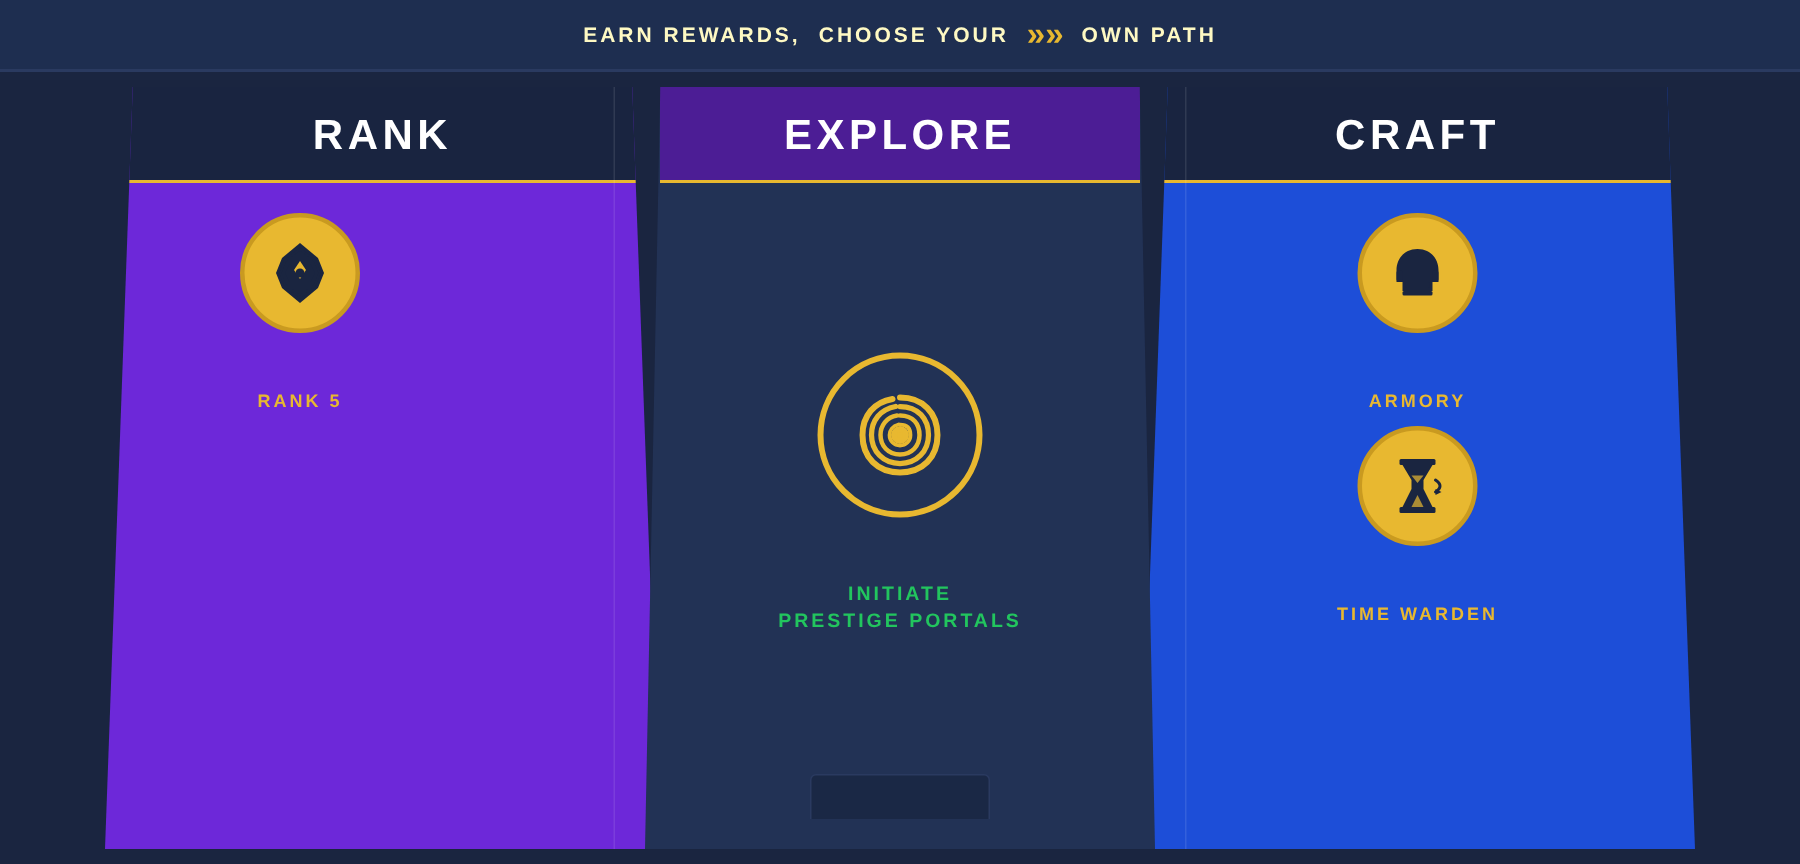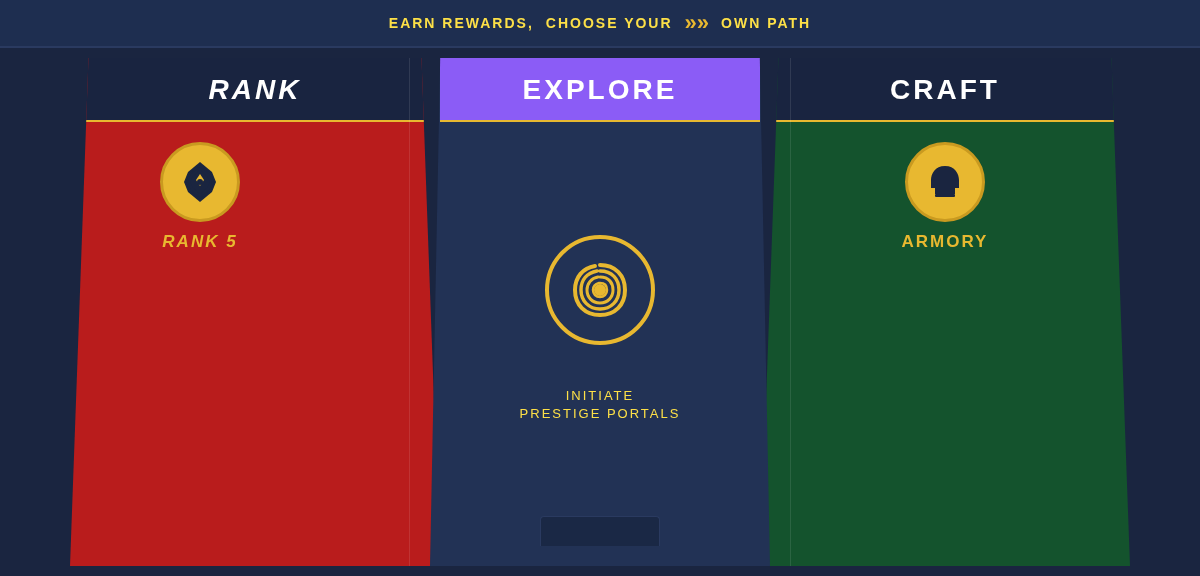--- a/index.html
+++ b/index.html
@@ -22,21 +22,21 @@
       background: #1e2e50;
       padding: 10px 30px;
       display: flex;
       align-items: center;
       justify-content: center;
       gap: 12px;
       border-bottom: 2px solid #2a3a60;
     }
 
     .banner-text {
-      color: #fde047;
+      color: #fef9c3;
       font-size: 14px;
       font-weight: 900;
       letter-spacing: 2px;
       text-transform: uppercase;
     }
 
     .banner-arrows {
       color: #e8b830;
       font-size: 22px;
       font-weight: 900;
@@ -57,56 +57,55 @@
     .panel {
       position: relative;
       display: flex;
       flex-direction: column;
       align-items: center;
       padding: 0 10px 20px;
     }
 
     .panel-rank {
       width: 370px;
-      background: #b91c1c;
+      background: #6d28d9;
       clip-path: polygon(5% 0%, 95% 0%, 100% 100%, 0% 100%);
       border-top: none;
-      font-style: italic;
     }
 
     .panel-explore {
       width: 340px;
       background: #223255;
       clip-path: polygon(3% 0%, 97% 0%, 100% 100%, 0% 100%);
       z-index: 2;
       margin: 0 -10px;
     }
 
     .panel-craft {
       width: 370px;
-      background: #14532d;
+      background: #1d4ed8;
       clip-path: polygon(5% 0%, 95% 0%, 100% 100%, 0% 100%);
     }
 
     .panel-header {
       width: 100%;
       background: #1a2845;
       text-align: center;
       padding: 16px 10px 14px;
       margin-bottom: 20px;
       border-bottom: 2px solid #e8b830;
     }
 
     .panel-rank .panel-header,
     .panel-craft .panel-header {
       background: #192440;
     }
 
     .panel-explore .panel-header {
-      background: #8b5cf6;
+      background: #4c1d95;
     }
 
     .panel-title {
       color: #fff;
       font-size: 28px;
       font-weight: 900;
       letter-spacing: 3px;
       text-transform: uppercase;
     }
 
@@ -138,25 +137,26 @@
     }
 
     .icon-circle svg {
       width: 48px;
       height: 48px;
       fill: #1a2540;
     }
 
     .icon-label {
       color: #e8b830;
-      font-size: 17px;
+      font-size: 12px;
       font-weight: 900;
       letter-spacing: 2px;
       text-transform: uppercase;
       text-align: center;
+      margin-top: 28px;
     }
 
     
     .explore-content {
       display: flex;
       flex-direction: column;
       align-items: center;
       justify-content: center;
       flex: 1;
       gap: 14px;
@@ -175,23 +175,23 @@
 
     .icon-circle-large svg {
       width: 70px;
       height: 70px;
       fill: none;
       stroke: #e8b830;
       stroke-width: 4;
     }
 
     .explore-label {
-      color: #fde047;
+      color: #22c55e;
       font-size: 13px;
-      font-weight: 400;
+      font-weight: 700;
       letter-spacing: 2px;
       text-transform: uppercase;
       text-align: center;
       line-height: 1.4;
       margin-top: 32px;
     }
 
     
     .craft-content {
       display: flex;
@@ -328,16 +328,36 @@
               <rect x="10" y="22" width="4" height="8" rx="2"></rect>
               <rect x="34" y="22" width="4" height="8" rx="2"></rect>
               <rect x="14" y="36" width="20" height="3" rx="1"></rect>
             </svg>
           </div>
           <span class="icon-label">ARMORY</span>
         </div>
 
       </div>
 
+      <div class="craft-row">
+
+        <div class="icon-item">
+          <div class="icon-circle">
+            <svg viewBox="0 0 48 48" fill="#1a2540">
+
+              <path d="M14,8 L34,8 L34,10 L28,20 L28,26 L34,38 L34,40 L14,40 L14,38 L20,26 L20,20 L14,10 Z"></path>
+              <rect x="12" y="6" width="24" height="4" rx="1"></rect>
+              <rect x="12" y="38" width="24" height="4" rx="1"></rect>
+
+              <polygon points="24,22 28,17 20,17" fill="#e8b830" opacity="0.7"></polygon>
+              <polygon points="24,30 28,38 20,38" fill="#e8b830" opacity="0.7"></polygon>
+
+              <path d="M36,20 Q42,24 36,28" fill="none" stroke="#1a2540" stroke-width="2" stroke-linecap="round"></path>
+              <polygon points="36,26 40,28 36,30" fill="#1a2540"></polygon>
+            </svg>
+          </div>
+          <span class="icon-label">TIME WARDEN</span>
+        </div>
+      </div>
     </div>
   </div>
 
 </div>
 
 </body></html>

